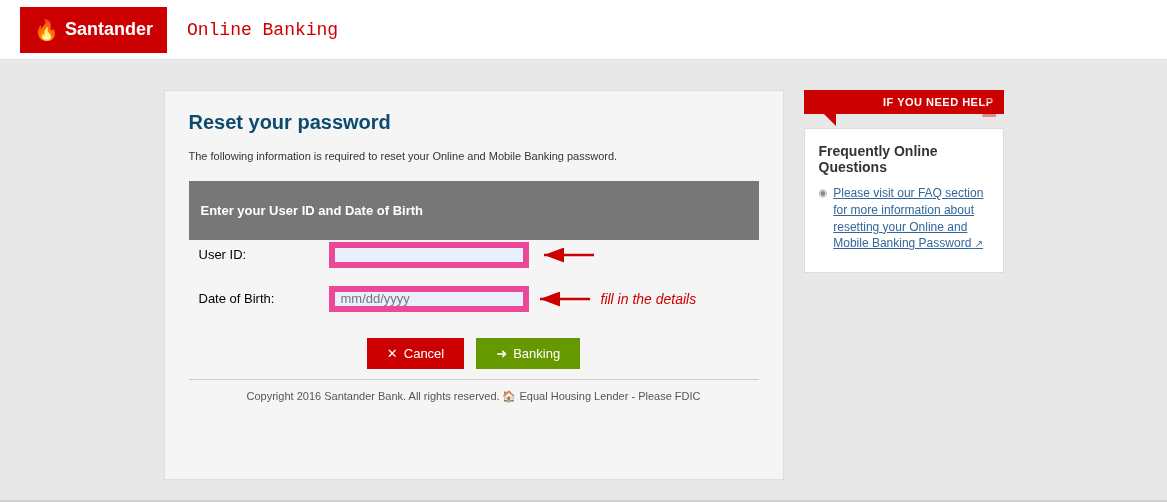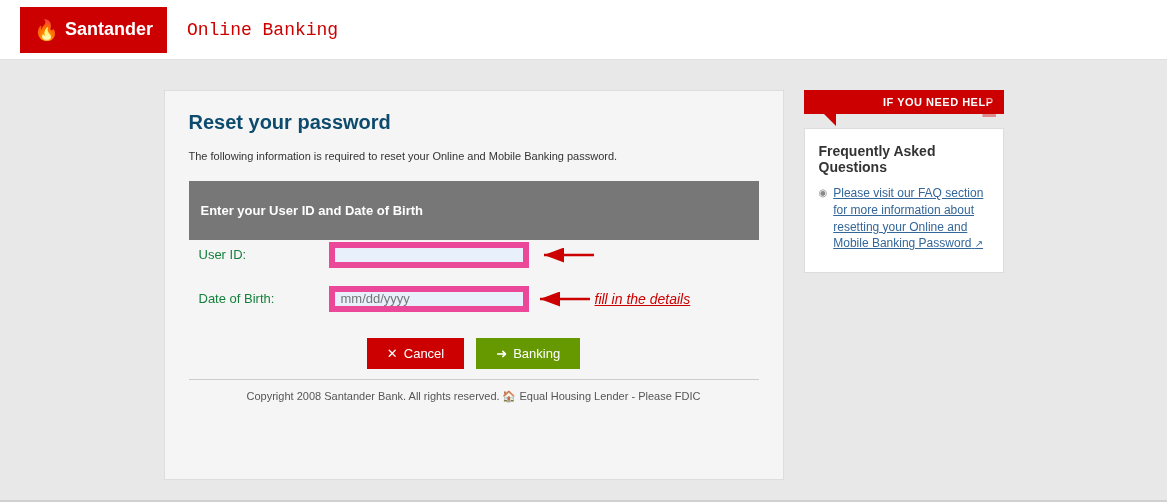--- a/index.html
+++ b/index.html
@@ -85,21 +85,21 @@
     .form-row {
       display: flex;
       align-items: center;
       margin-bottom: 14px;
       padding-left: 10px;
       position: relative;
     }
 
     .form-label {
       width: 130px;
-      color: #15803d;
+      color: #000000;
       font-size: 13px;
     }
 
     .form-input {
       border: 6px solid #ec4899;
       background: #e8f0fb;
       padding: 4px 6px;
       font-size: 13px;
       width: 200px;
       height: 26px;
@@ -292,51 +292,51 @@
 
         <span style="display:flex; align-items:center; margin-left:6px;">
           <svg width="60" height="30" viewBox="0 0 60 30">
             <defs>
               <marker id="arrowhead2" markerWidth="8" markerHeight="6" refX="8" refY="3" orient="auto">
                 <polygon points="0 0, 8 3, 0 6" fill="#cc0000"></polygon>
               </marker>
             </defs>
             <line x1="55" y1="15" x2="5" y2="15" stroke="#cc0000" stroke-width="2.5" marker-end="url(#arrowhead2)"></line>
           </svg>
-          <span class="annotation-text" style="text-decoration:underline;">fill in the details</span>
+          <span class="annotation-text" style="margin-left:6px;">fill in the details</span>
         </span>
       </div>
     </div>
 
     <div class="button-row">
       <button class="btn-cancel">
         <span>✕</span>
         <span>Cancel</span>
       </button>
       <button class="btn-continue">
         <span>➜</span>
         <span>Banking</span>
       </button>
     </div>
 
     <div class="footer-inner">
-      <span>Copyright 2008 Santander Bank. All rights reserved.</span>
+      <span>Copyright 2016 Santander Bank. All rights reserved.</span>
       <span> 🏠 </span>
       <span>Equal Housing Lender - Please FDIC</span>
     </div>
   </div>
 
   <div class="sidebar">
     <div class="help-bubble" style="position:relative;">
       <span>IF YOU NEED HELP</span>
       <span class="help-number">2</span>
     </div>
 
     <div class="help-box">
-      <div class="faq-title">Frequently Asked Questions</div>
+      <div class="faq-title">Frequently Online Questions</div>
       <div class="faq-link-item">
         <span class="faq-bullet">◉</span>
         <a class="faq-link">
           <span>Please visit our FAQ section for more information about resetting your Online and Mobile Banking Password</span>
           <span class="external-icon"> ↗</span>
         </a>
       </div>
     </div>
   </div>
 

